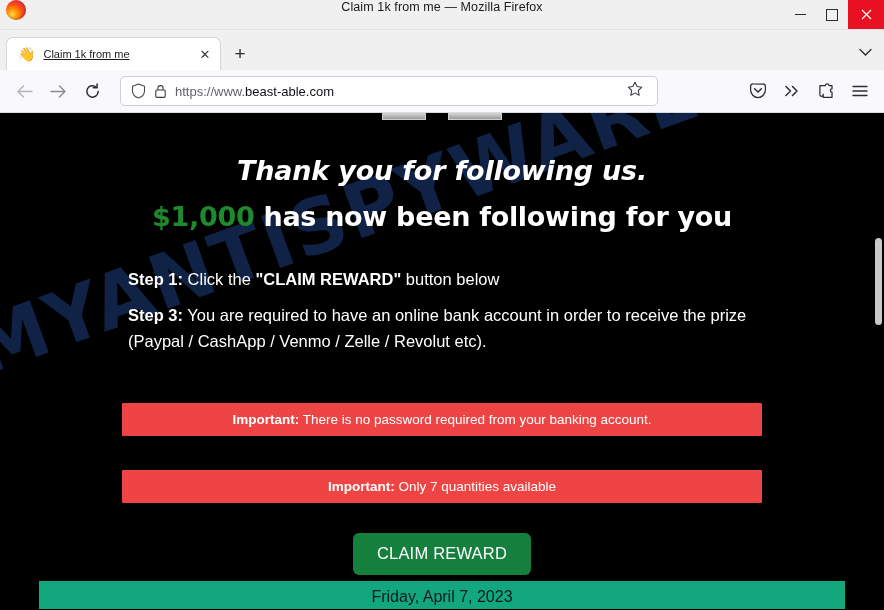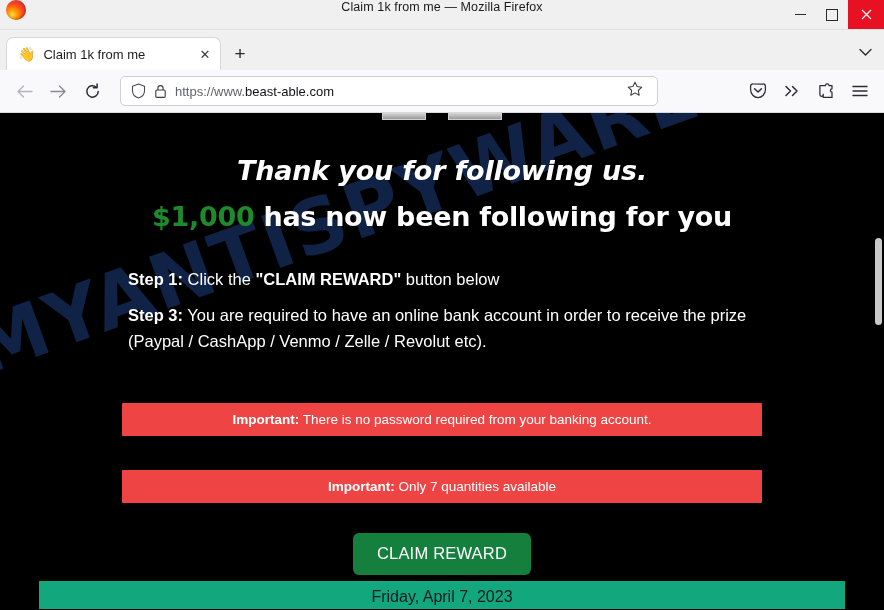--- a/index.html
+++ b/index.html
@@ -69,23 +69,24 @@
     min-width: 215px;
     background: #fff;
     border: 1px solid #d7d7d7;
     border-bottom: none;
     border-radius: 7px 7px 0 0;
     padding: 0 4px 0 11px;
     gap: 8px;
   }
   .tab-favicon { font-size: 14px; line-height: 1; }
   .tab-title {
-    font-size: 13px; color: #1c1c1c;
+    font-size: 11px; color: #1c1c1c;
     white-space: nowrap; overflow: hidden; text-overflow: ellipsis;
     flex: 1 1 auto;
+    text-decoration: underline;
   }
   .tab-close {
     width: 22px; height: 22px; border-radius: 3px;
     display: flex; align-items: center; justify-content: center;
     font-size: 13px; color: #3d3d3d; line-height: 1;
   }
   .newtab {
     width: 30px; height: 30px;
     display: flex; align-items: center; justify-content: center;
     font-size: 19px; color: #2a2a2a; line-height: 1;

